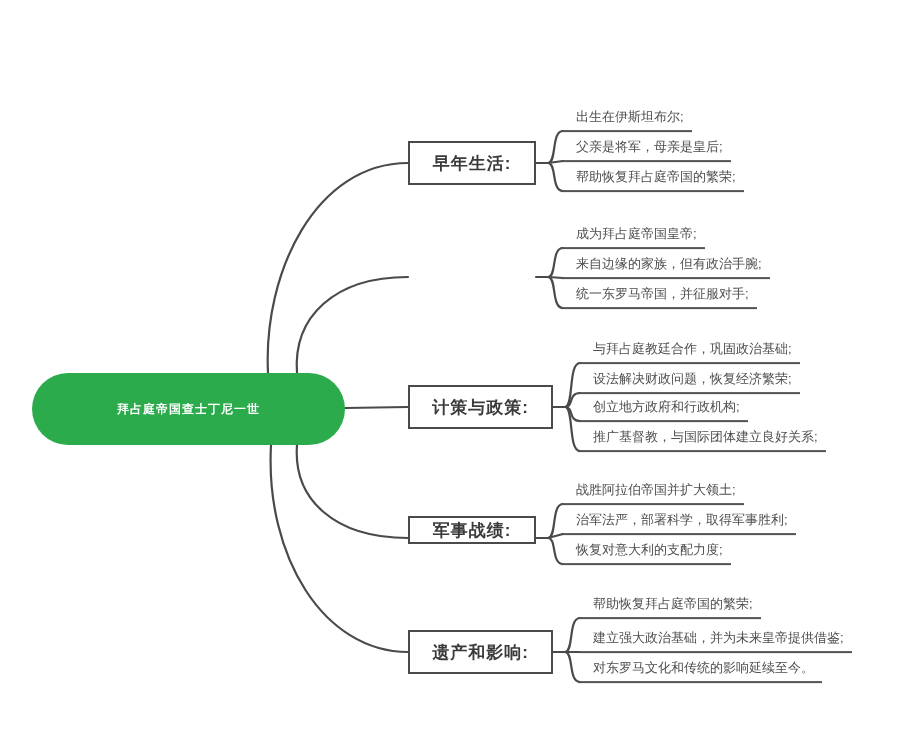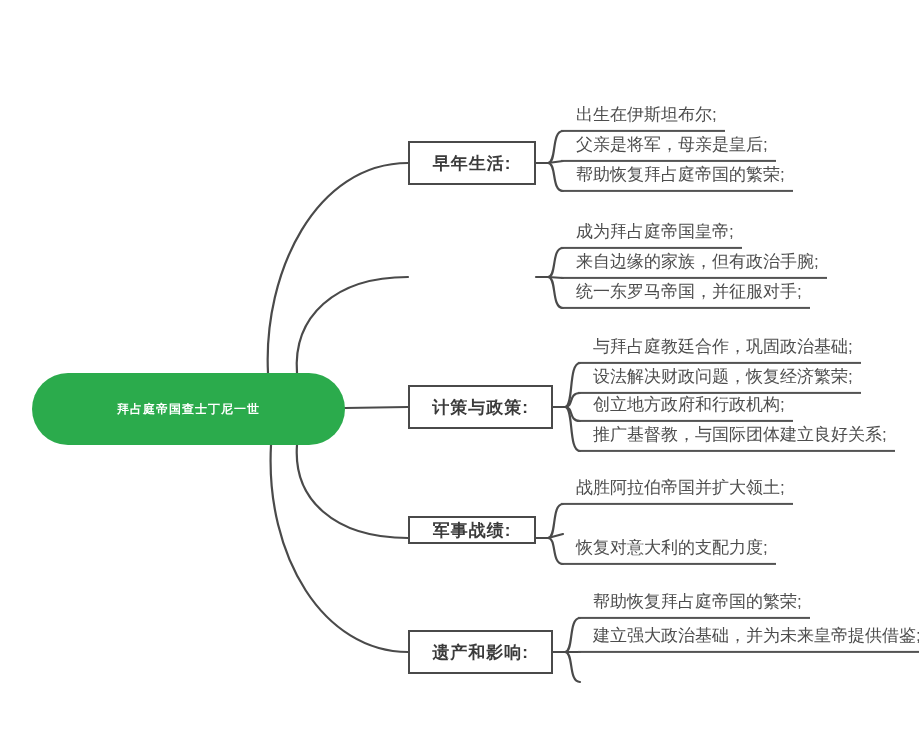--- a/index.html
+++ b/index.html
@@ -56,21 +56,21 @@
     font-size: 17px;
     font-weight: bold;
     color: #3a3a3a;
     letter-spacing: 1px;
     white-space: nowrap;
   }
   .leaf {
     position: absolute;
     transform: translateY(-100%);
     white-space: nowrap;
-    font-size: 17px;
+    font-size: 13px;
     line-height: 1.3;
     color: #4d4d4d;
     padding: 0 8px 4px 15px;
     border-bottom: 2px solid #535353;
     z-index: 2;
   }
 </style>
 </head>
 <body>
 
@@ -119,19 +119,21 @@
       <span>计策与政策:</span>
     </div>
     <div class="leaf" style="left: 578px; top: 364px; color: rgb(77, 77, 77);">与拜占庭教廷合作，巩固政治基础;</div>
     <div class="leaf" style="left: 578px; top: 394px; color: rgb(77, 77, 77);">设法解决财政问题，恢复经济繁荣;</div>
     <div class="leaf" style="left: 578px; top: 422px; color: rgb(77, 77, 77);">创立地方政府和行政机构;</div>
     <div class="leaf" style="left: 578px; top: 452px; color: rgb(77, 77, 77);">推广基督教，与国际团体建立良好关系;</div>
     <div class="topic-box" style="left: 408px; top: 516px; width: 128px; height: 28px;">
       <span>军事战绩:</span>
     </div>
     <div class="leaf" style="left: 561px; top: 505px; color: rgb(77, 77, 77);">战胜阿拉伯帝国并扩大领土;</div>
+    <div class="leaf" style="left: 561px; top: 535px; color: rgb(77, 77, 77);">治军法严，部署科学，取得军事胜利;</div>
     <div class="leaf" style="left: 561px; top: 565px; color: rgb(77, 77, 77);">恢复对意大利的支配力度;</div>
     <div class="topic-box" style="left: 408px; top: 630px; width: 145px; height: 44px;">
       <span>遗产和影响:</span>
     </div>
     <div class="leaf" style="left: 578px; top: 619px; color: rgb(77, 77, 77);">帮助恢复拜占庭帝国的繁荣;</div>
     <div class="leaf" style="left: 578px; top: 653px; color: rgb(77, 77, 77);">建立强大政治基础，并为未来皇帝提供借鉴;</div>
+    <div class="leaf" style="left: 578px; top: 683px; color: rgb(77, 77, 77);">对东罗马文化和传统的影响延续至今。</div>
   </div>
 
 </body></html>

